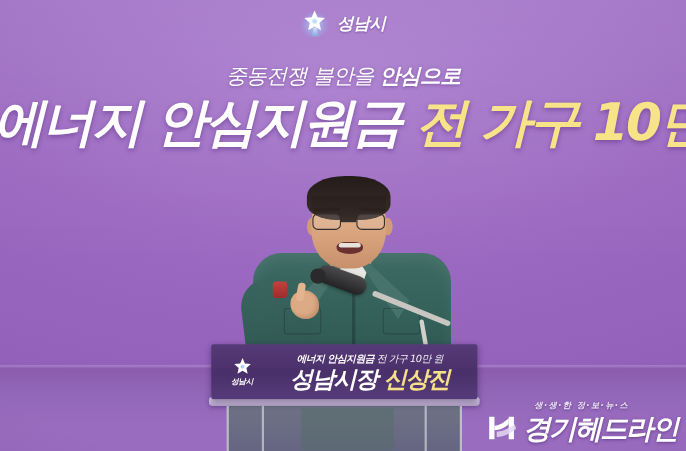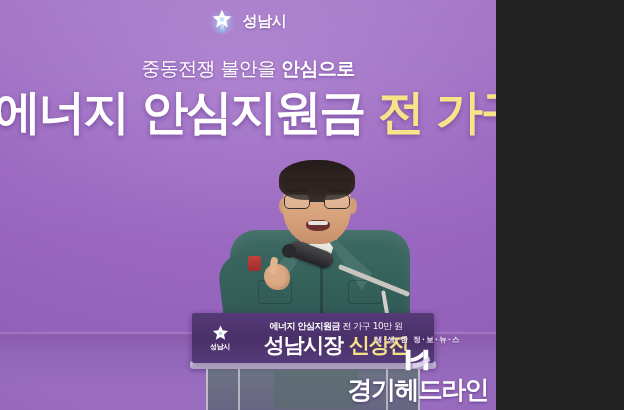--- a/index.html
+++ b/index.html
@@ -1,21 +1,22 @@
 <!DOCTYPE html>
 <html lang="ko"><head>
 <meta charset="utf-8">
 <title>press-briefing-photo</title>
 <style>
   html,body{margin:0;padding:0;background:#222;}
   *{box-sizing:border-box;}
   .stage{
-    position:relative;width:496px;height:410px;overflow:hidden;
+    position:relative;width:624px;height:410px;overflow:hidden;
     font-family:"DejaVu Sans","Liberation Sans",sans-serif;
     background:#9d6bc4;
+    font-style:italic;
   }
 
   
   .wall{position:absolute;inset:0;
     background:
       radial-gradient(120% 90% at 50% 18%, #a97ccd 0%, #9a68c0 48%, #8d5cb4 100%);
   }
   .wall-sheen{position:absolute;left:0;right:0;top:0;height:335px;
     background:linear-gradient(180deg, rgba(255,255,255,.10) 0%, rgba(255,255,255,.03) 40%, rgba(255,255,255,0) 72%);
     pointer-events:none;}
@@ -123,21 +124,21 @@
   .sign-line1 .b{font-weight:900;}
   .sign-line1 .n{font-weight:400;opacity:.95;}
   .sign-line2{font-size:21px;font-weight:900;letter-spacing:-1.2px;white-space:nowrap;line-height:1;}
   .sign-line2 .w{color:#ffffff;}
   .sign-line2 .y{color:#f6e188;}
 
   
   .watermark{position:absolute;right:8px;bottom:8px;display:flex;flex-direction:column;align-items:center;gap:2px;}
   .wm-tag{font-size:7.5px;letter-spacing:1.3px;color:#efe9f6;font-weight:700;
     text-shadow:0 1px 2px rgba(60,25,100,.6);}
-  .wm-main{display:flex;align-items:center;gap:4px;flex-direction:column;}
+  .wm-main{display:flex;align-items:center;gap:4px;}
   .wm-mark{width:30px;height:26px;}
   .wm-name{font-size:25px;font-weight:900;color:#ffffff;letter-spacing:-1.6px;line-height:1;
     text-shadow:0 1px 3px rgba(55,22,95,.55);}
 </style>
 </head>
 <body>
 
 <div class="stage">
 
   <div class="wall"></div>

